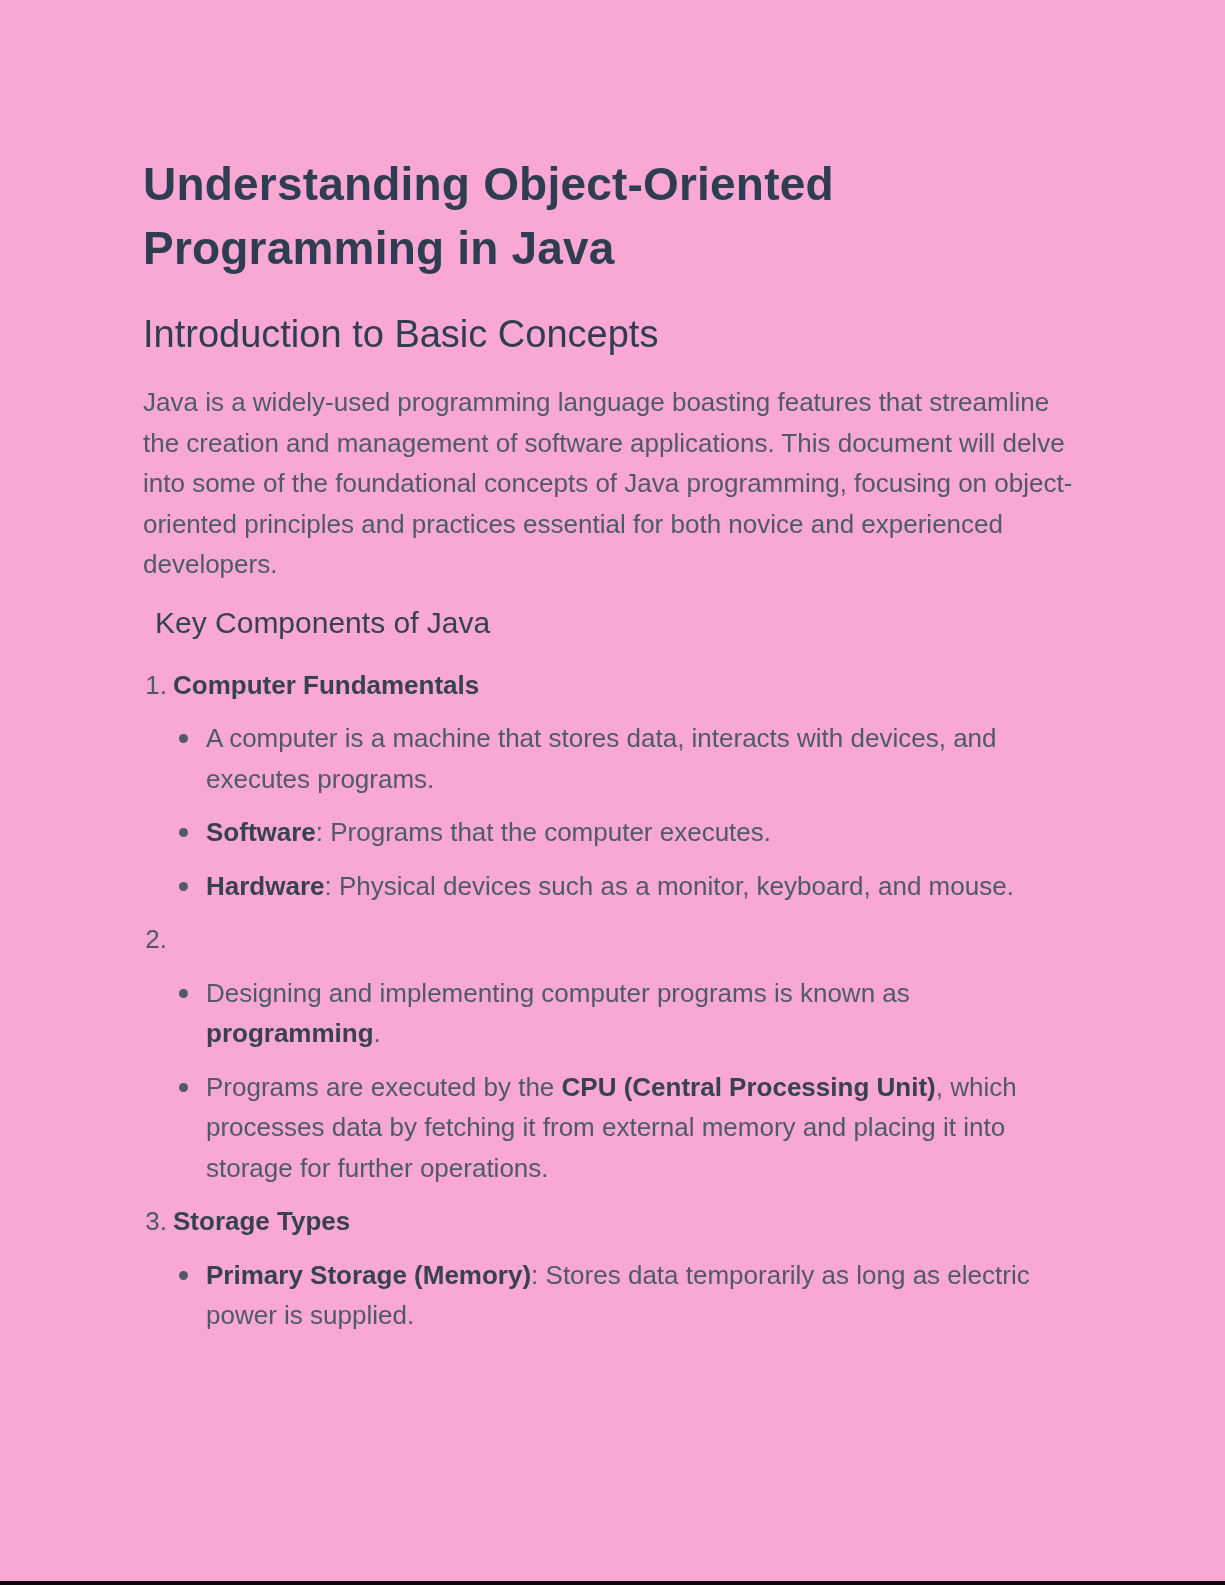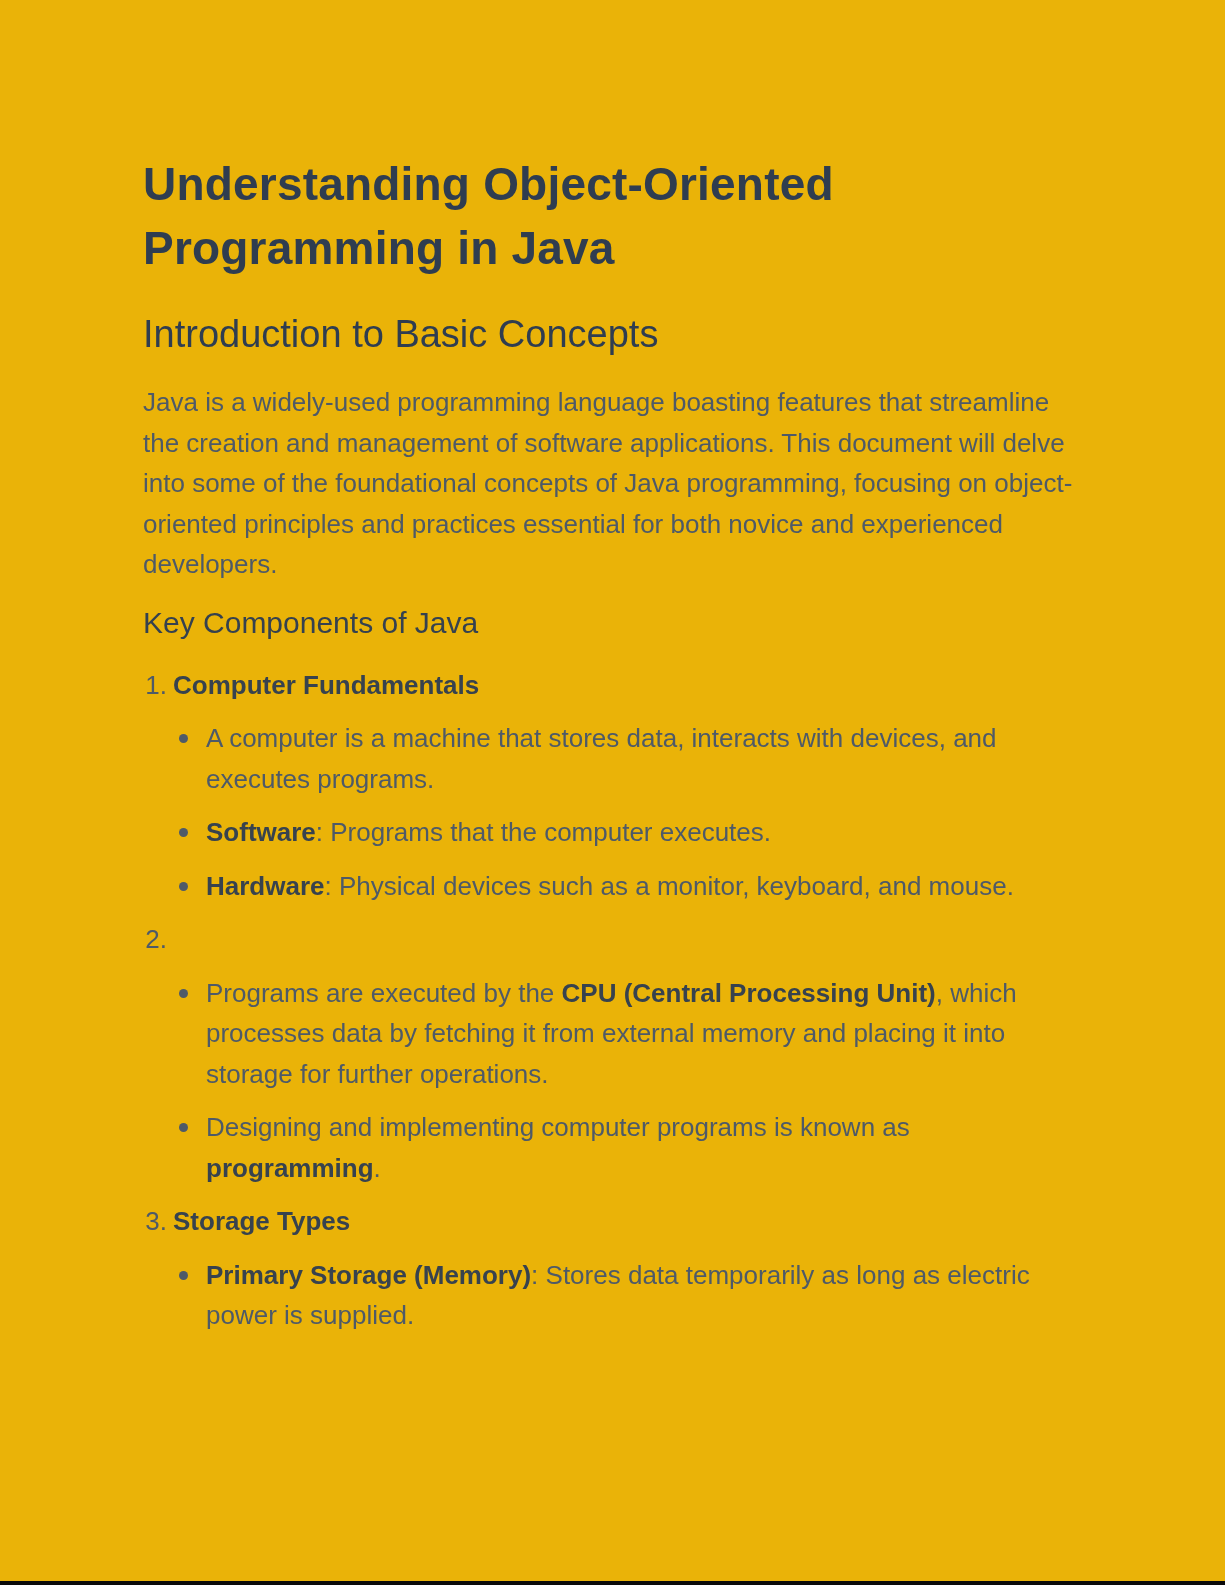--- a/index.html
+++ b/index.html
@@ -13,21 +13,21 @@
     font-family: "Liberation Sans", sans-serif;
     position: relative;
     overflow: hidden;
   }
   .page {
     box-sizing: border-box;
     width: 1225px;
     height: 1585px;
     padding: 152px 138px 0 143px;
     border-bottom: 4px solid #0b0b0b;
-    background: #eab308;
+    background: #f9a8d4;
   }
   h1.doc-title {
     margin: 0 0 28px 0;
     font-size: 46px;
     line-height: 64px;
     font-weight: 700;
     color: #2f3d50;
     letter-spacing: 0.2px;
   }
   h1.doc-title .t-line { display: block; }
@@ -39,21 +39,21 @@
     color: #2f3d50;
   }
   p.intro-paragraph {
     margin: 16px 0 16px 0;
     font-size: 26px;
     line-height: 40.5px;
     font-weight: 400;
     color: #4e5a68;
   }
   h3.sub-heading {
-    margin: 0 0 21px 0;
+    margin: 0 0 21px 12px;
     font-size: 30px;
     line-height: 43px;
     font-weight: 400;
     color: #35414f;
   }
   .olist { margin: 0; padding: 0; }
   .num-item {
     display: flex;
     align-items: flex-start;
     font-size: 26px;
@@ -135,25 +135,25 @@
         <span class="bullet-text"><span></span><b>Hardware</b><span>: Physical devices such as a monitor, keyboard, and mouse.</span></span>
       </li>
     </ul>
 
     <div class="num-item">
       <span class="num">2.</span>
     </div>
     <ul class="bullets">
       <li class="bullet">
         <span class="dot"></span>
-        <span class="bullet-text"><span>Programs are executed by the </span><b>CPU (Central Processing Unit)</b><span>, which processes data by fetching it from external memory and placing it into storage for further operations.</span></span>
+        <span class="bullet-text"><span>Designing and implementing computer programs is known as </span><b>programming</b><span>.</span></span>
       </li>
       <li class="bullet">
         <span class="dot"></span>
-        <span class="bullet-text"><span>Designing and implementing computer programs is known as </span><b>programming</b><span>.</span></span>
+        <span class="bullet-text"><span>Programs are executed by the </span><b>CPU (Central Processing Unit)</b><span>, which processes data by fetching it from external memory and placing it into storage for further operations.</span></span>
       </li>
     </ul>
 
     <div class="num-item">
       <span class="num">3.</span>
       <span class="item-title">Storage Types</span>
     </div>
     <ul class="bullets">
       <li class="bullet">
         <span class="dot"></span>

